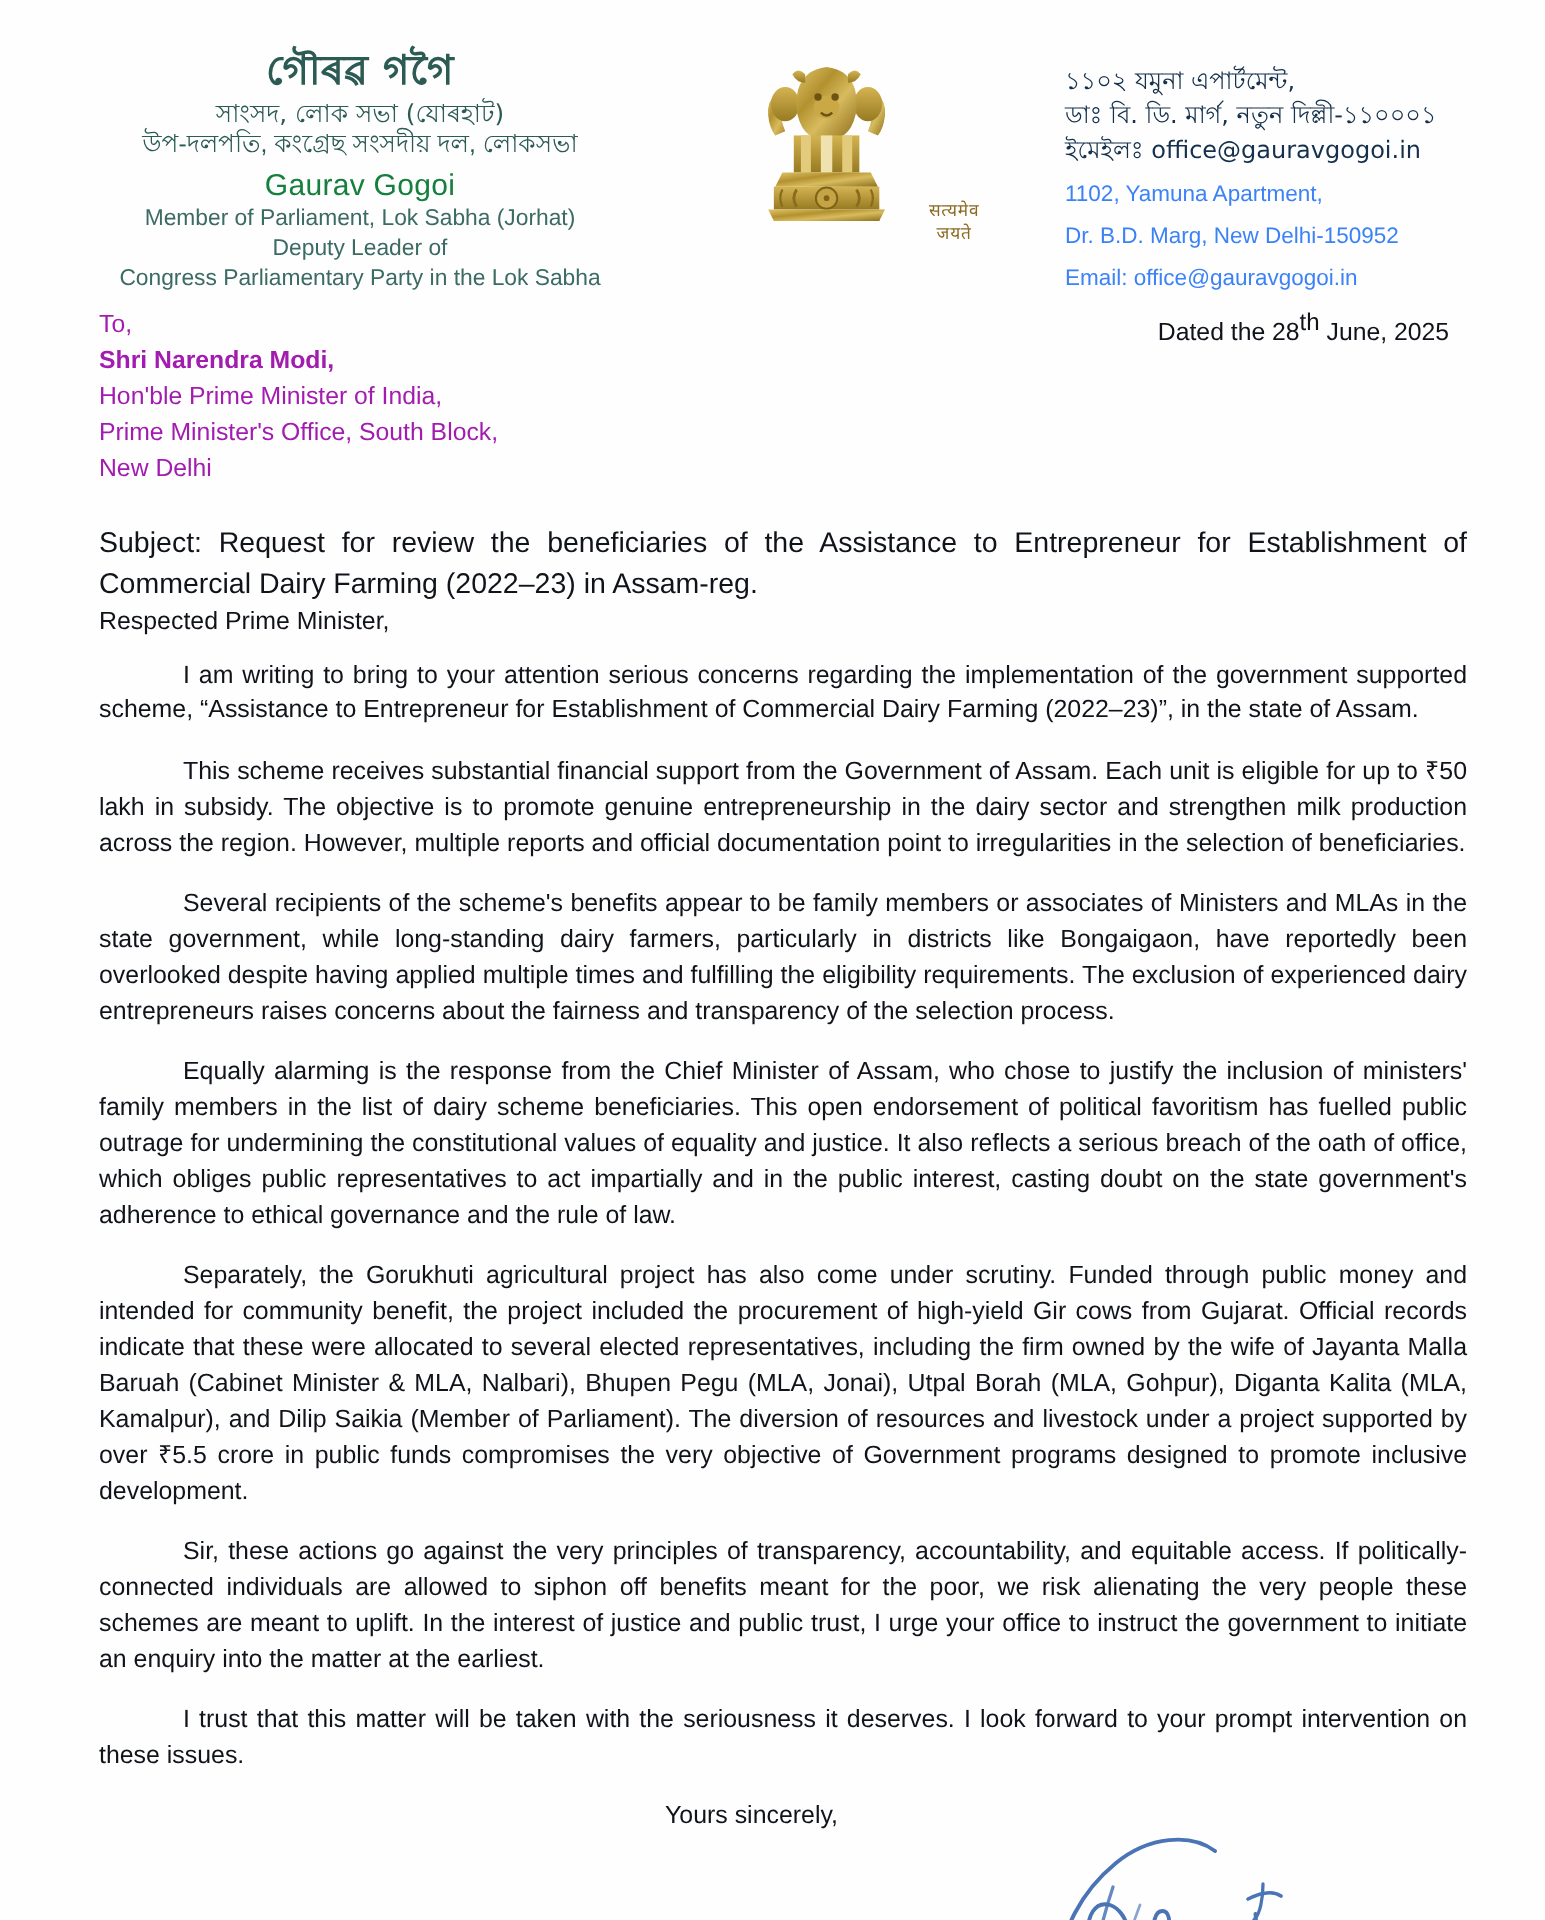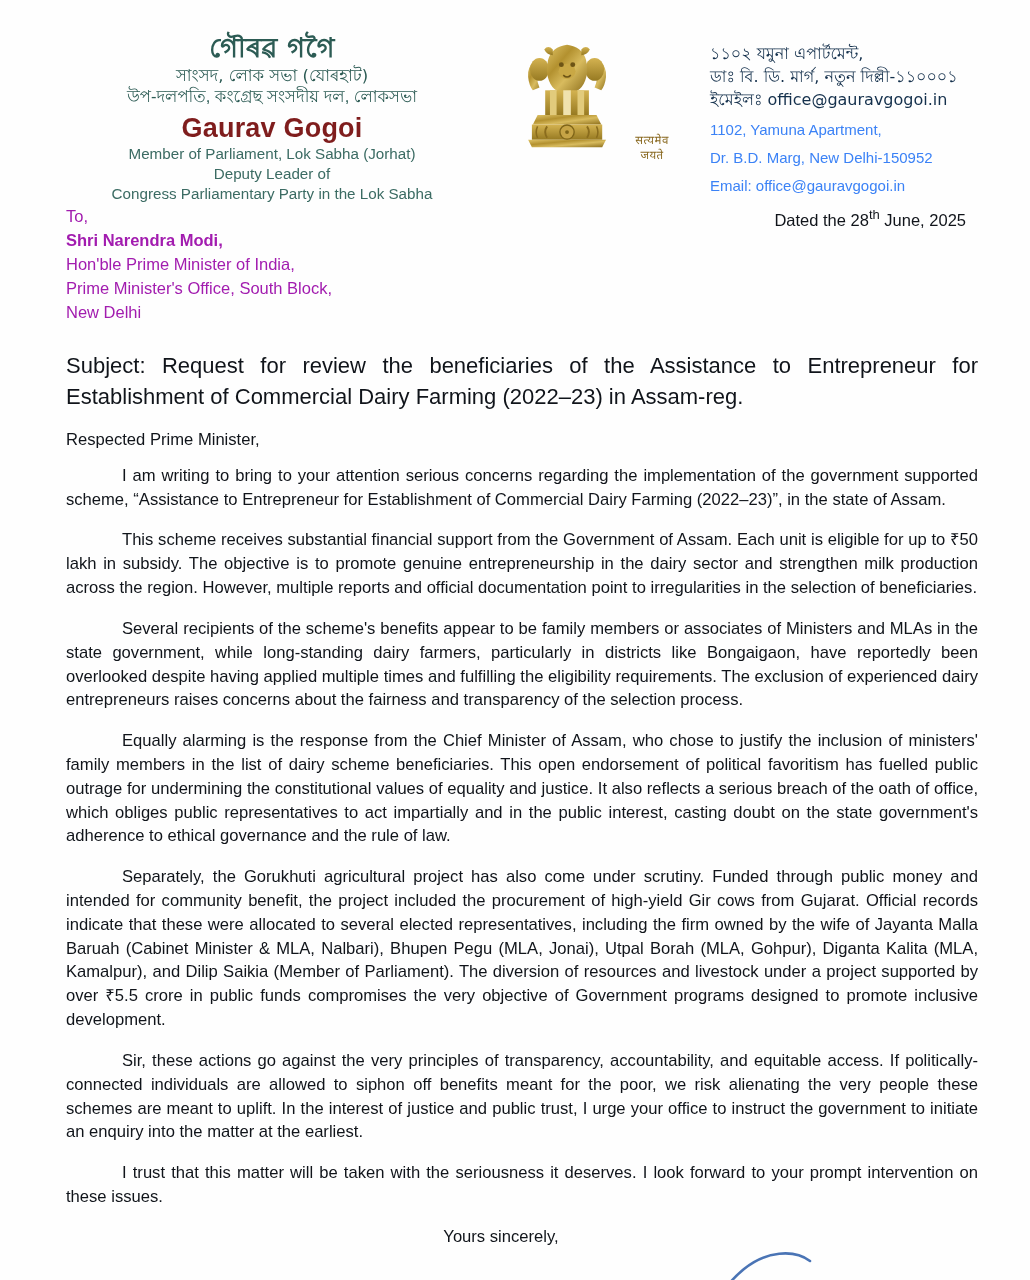--- a/index.html
+++ b/index.html
@@ -23,21 +23,20 @@
   }
 
   
   .letterhead {
     position: relative;
     display: flex;
     align-items: flex-start;
     justify-content: space-between;
     padding: 28px 30px 0 30px;
     height: 205px;
-    margin-left: 32px;
   }
 
   .lh-left {
     width: 420px;
     text-align: center;
     color: #2f5d56;
     padding-top: 4px;
   }
   .lh-name-as {
     font-family: "DejaVu Sans", sans-serif;
@@ -54,24 +53,24 @@
     color: #2c5b54;
     margin-top: 1px;
   }
   .lh-sub-as2 {
     font-family: Liberation Sans, sans-serif;
     font-size: 16.5px;
     line-height: 1.3;
     color: #2c5b54;
   }
   .lh-name-en {
-    font-size: 27px;
-    font-weight: bold;
+    font-size: 20px;
+    font-weight: normal;
     letter-spacing: .2px;
-    color: #7f1d1d;
+    color: #15803d;
     margin-top: 5px;
     line-height: 1.15;
   }
   .lh-role {
     font-size: 15.2px;
     line-height: 1.32;
     color: #3b6b63;
   }
 
   .lh-center {
@@ -123,32 +122,32 @@
     color: #a21caf;
   }
   .to-block .bold { font-weight: bold; }
   .date-block {
     font-size: 16.5px;
     color: #10141a;
     padding-top: 2px;
     padding-right: 12px;
     white-space: nowrap;
   }
-  .date-block sup { font-size: 13px; vertical-align: super; }
+  .date-block sup { font-size: 16px; vertical-align: super; }
 
   .subject {
-    font-size: 22px;
+    font-size: 19px;
     line-height: 1.42;
     text-align: justify;
     margin-top: 25px;
     color: #10141a;
   }
   .salutation {
     font-size: 16.6px;
-    margin-top: 18px;
+    margin-top: 0;
     color: #10141a;
   }
 
   .para {
     font-size: 16.6px;
     line-height: 1.44;
     text-align: justify;
     text-indent: 56px;
     margin-top: 14px;
     color: #10141a;

